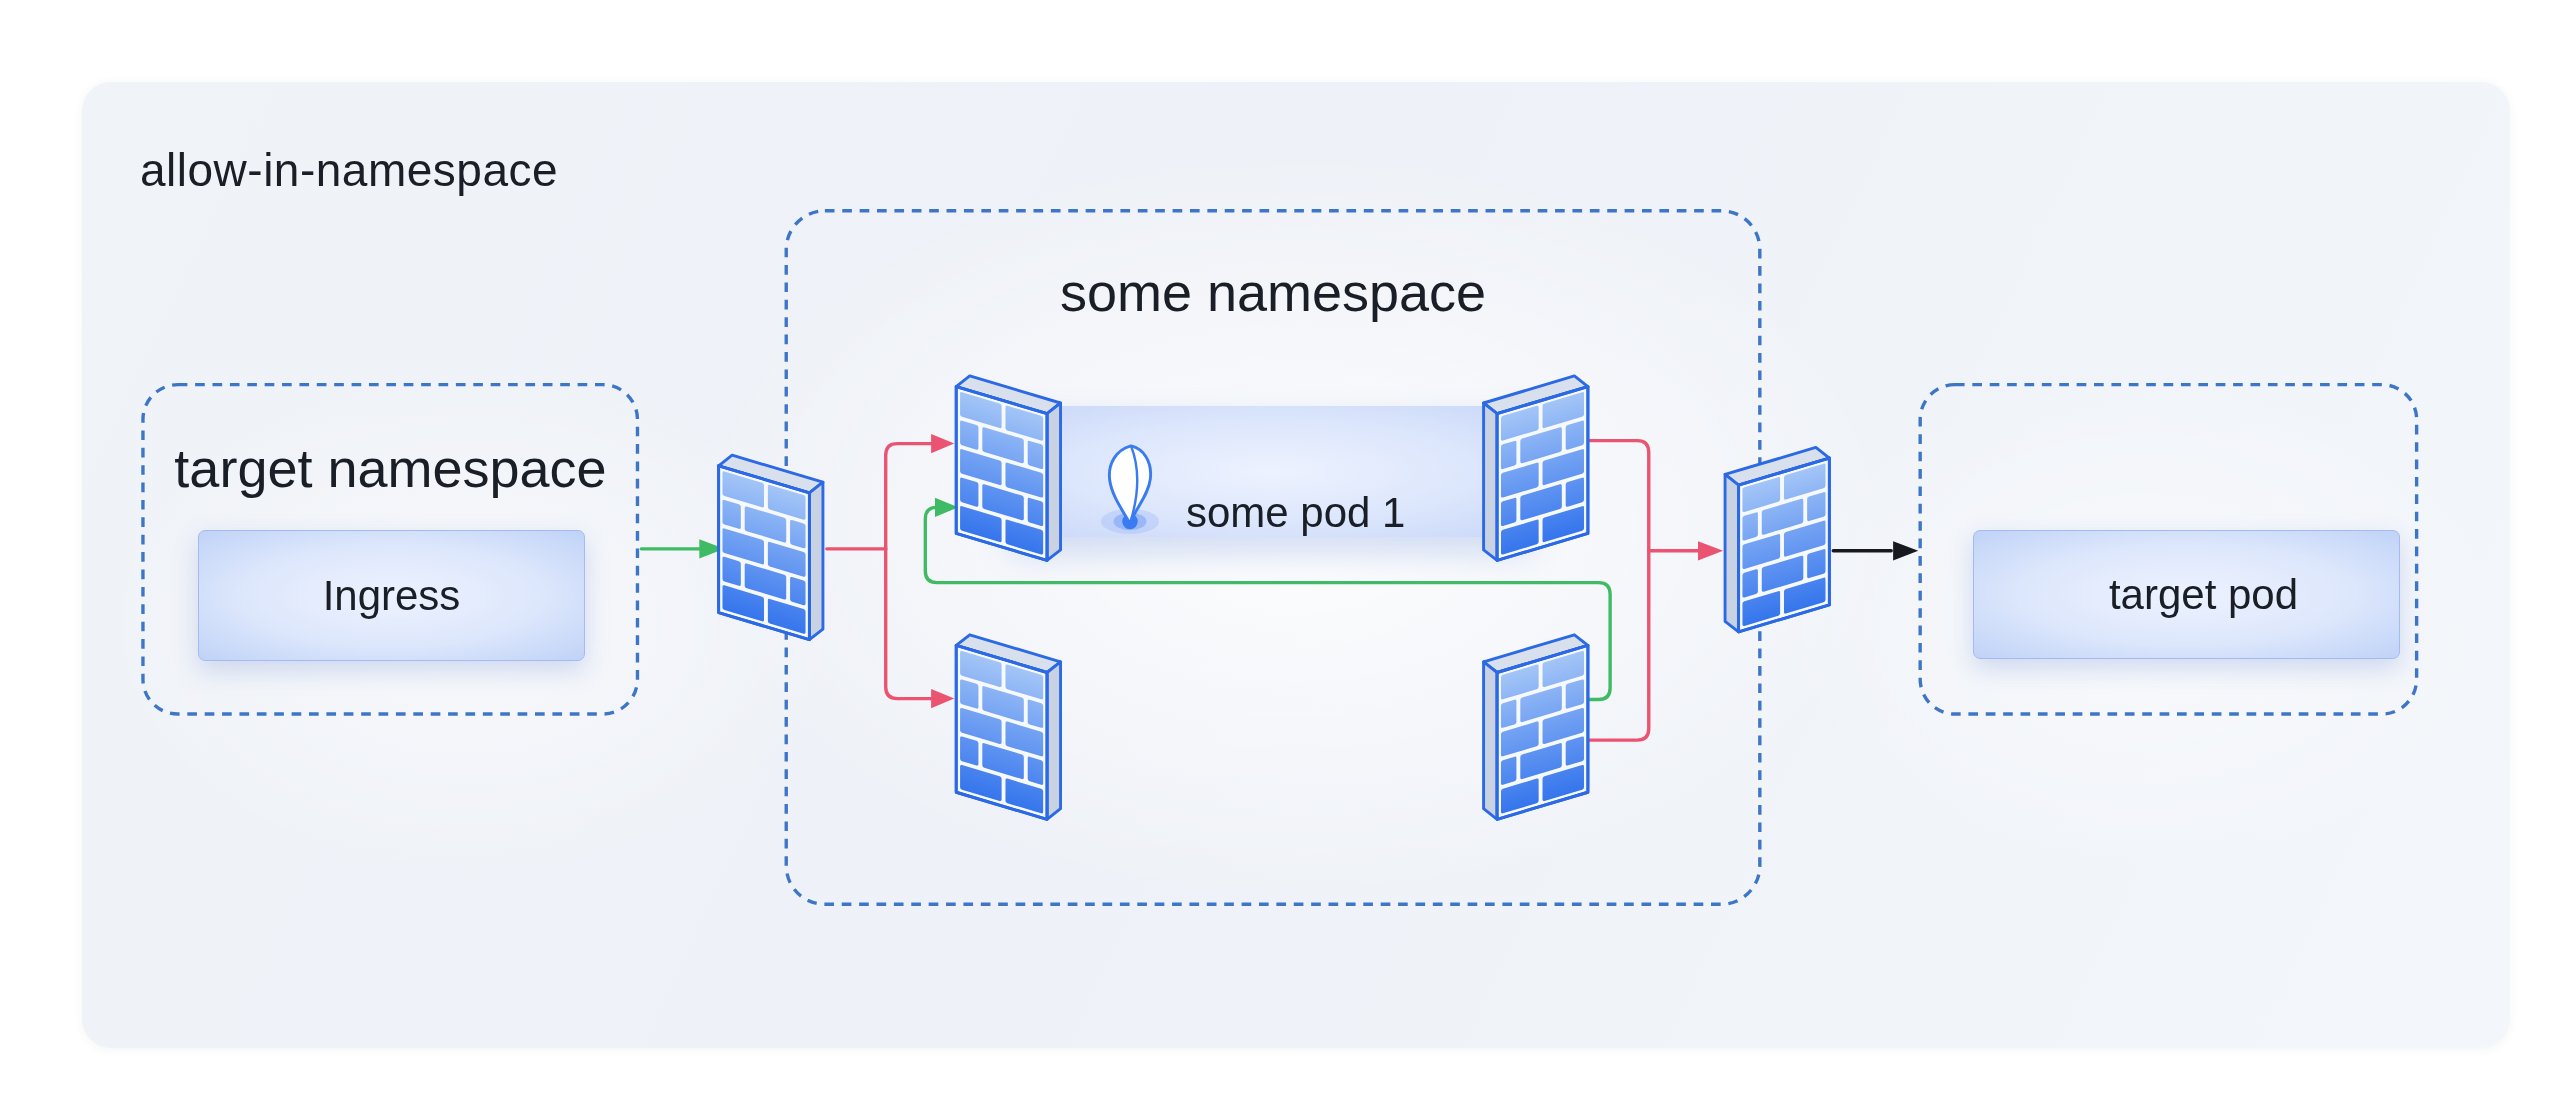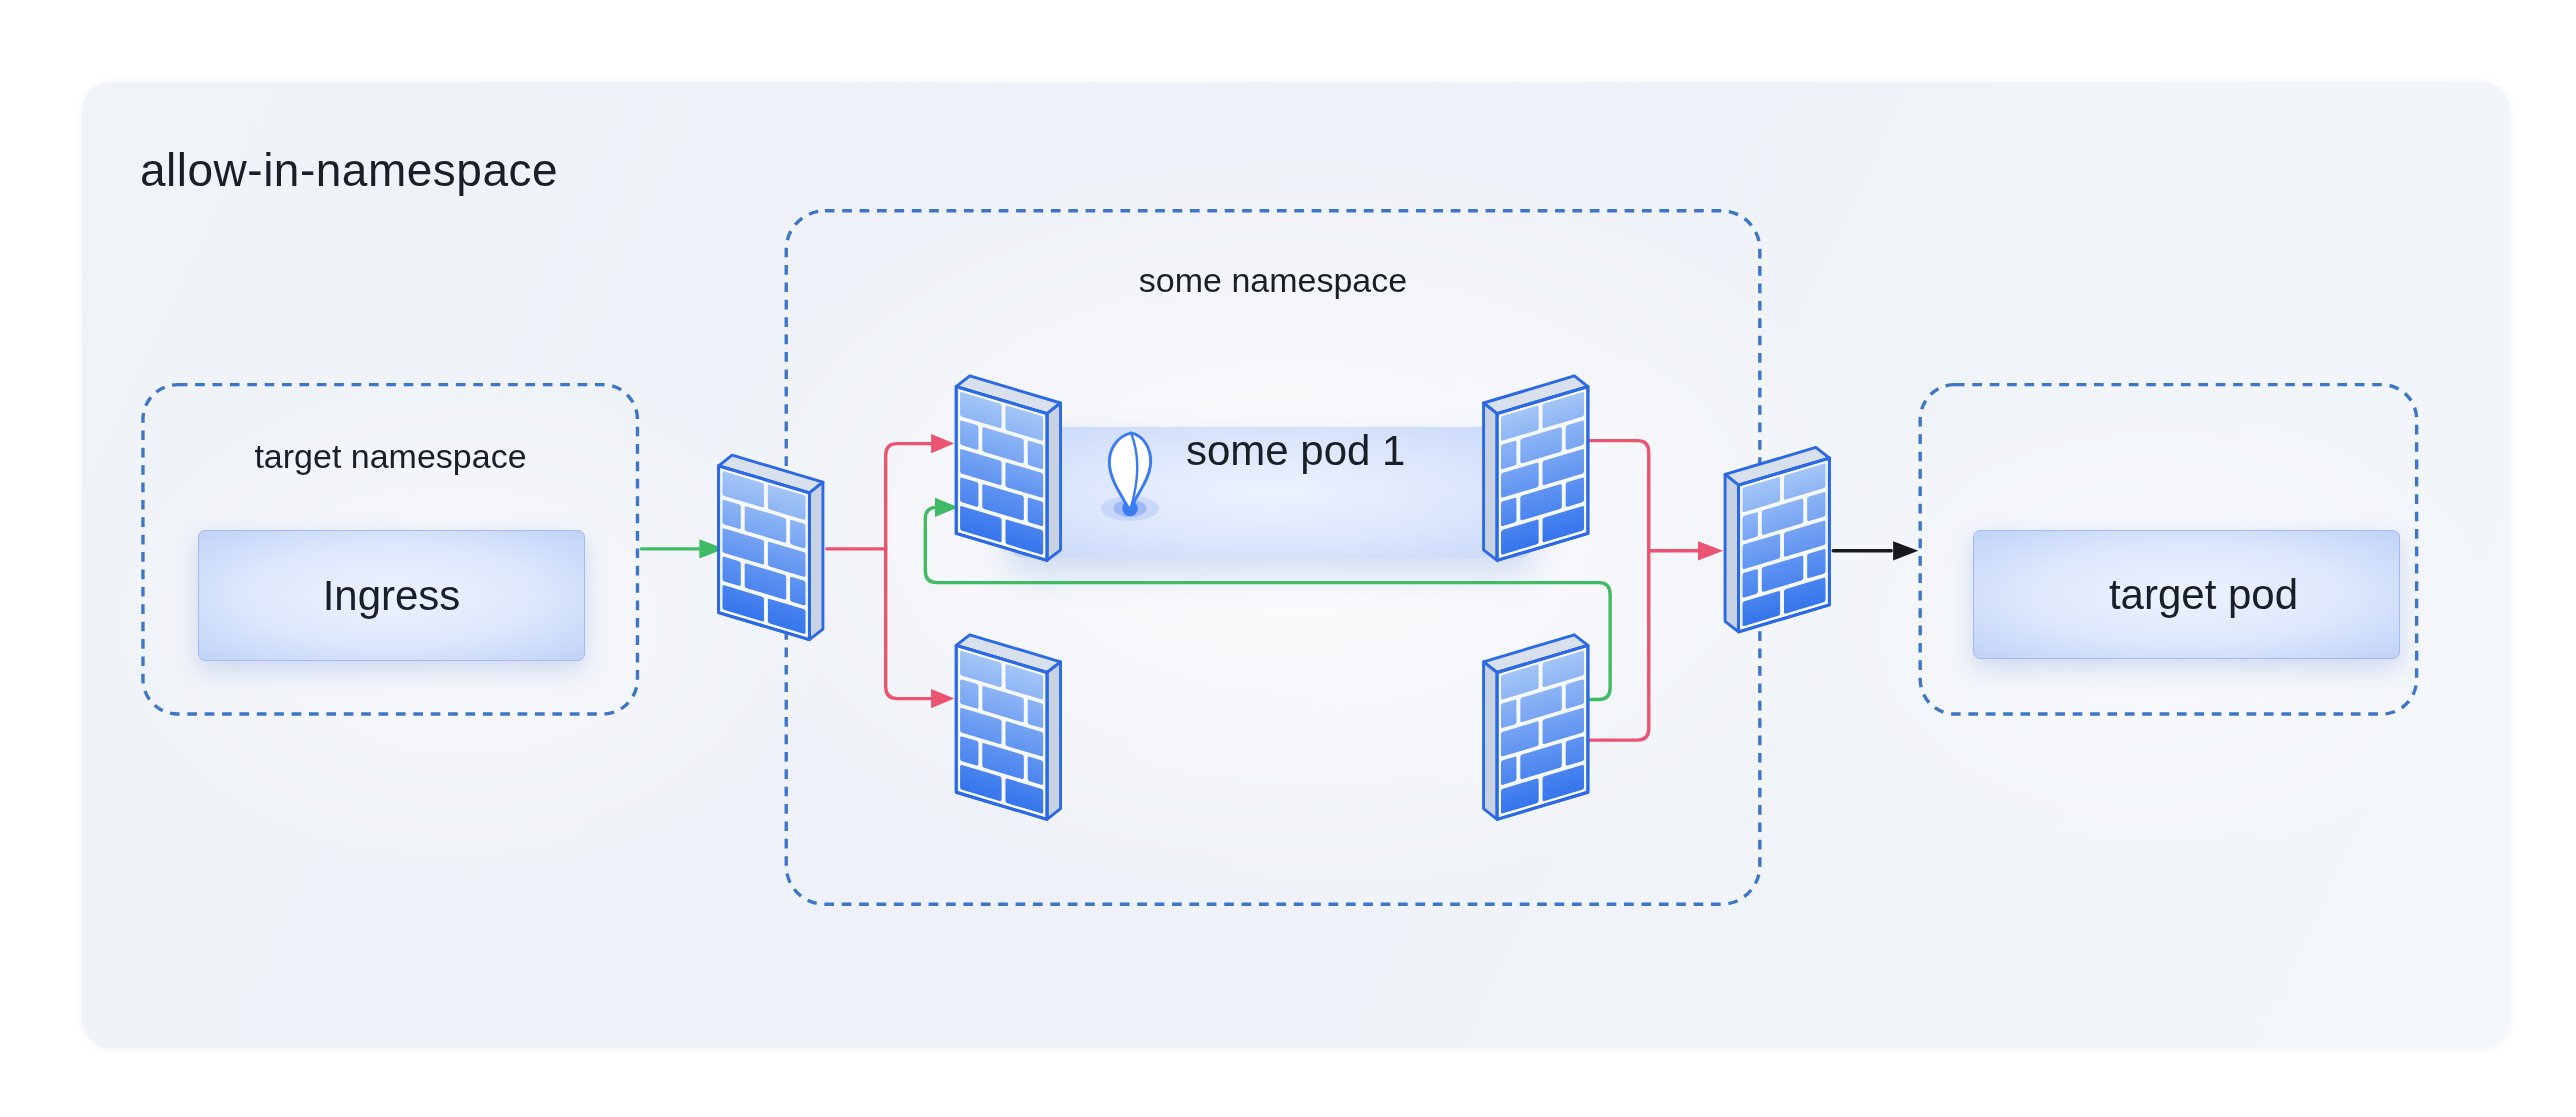--- a/index.html
+++ b/index.html
@@ -11,38 +11,38 @@
   .card{position:absolute;left:82px;top:82px;width:2428px;height:966px;border-radius:29px;
         background:
           radial-gradient(869px 541px at 50% 46%, rgba(255,255,255,.85) 0%, rgba(255,255,255,0) 70%),
           radial-gradient(502px 348px at 16% 56%, rgba(255,255,255,.55) 0%, rgba(255,255,255,0) 75%),
           radial-gradient(502px 348px at 85% 56%, rgba(255,255,255,.5) 0%, rgba(255,255,255,0) 75%),
           linear-gradient(115deg,#f0f3f8 0%,#eef1f7 45%,#f3f6fa 100%);
         box-shadow:0 1.9px 9.7px rgba(30,50,90,.05);}
 
   .title{position:absolute;left:140px;top:143px;font-size:46px;letter-spacing:0.5px;text-align:right;}
 
-  .ns-label{position:absolute;font-size:34px;text-align:center;}
+  .ns-label{position:absolute;font-size:54px;text-align:center;}
   .lbl-ingress{left:143px;top:437px;width:495px;}
   .lbl-some{left:786px;top:261px;width:974px;}
   .lbl-target{left:1920px;top:437px;width:496px;}
 
   
   .pill{position:absolute;border-radius:7px;border:1.9px solid var(--pill-border,#a3bbf0);
         background:radial-gradient(ellipse at 50% 50%, var(--pod-bar-center,#edf2fe) 0%, #dde7fc 55%, #bfd2f7 100%);
         box-shadow:0 9.7px 23px rgba(120,150,215,.30);
         display:flex;align-items:center;justify-content:center;font-size:42px;}
   .pill-ingress{left:198px;top:530px;width:385px;height:129px;}
   .pill-target{left:1973px;top:530px;width:391px;height:127px;padding-left:34px;}
 
   
   .bar{position:absolute;border-radius:11.6px;
        background:radial-gradient(ellipse at 50% 50%, var(--pod-bar-center,#edf2fe) 0%, #dce6fc 55%, var(--pod-bar-edge,#c9d8f9) 100%);
        box-shadow:0 15.5px 33px rgba(125,155,225,.32);
-       display:flex;align-items:flex-start;padding-left:89px;gap:25px;font-size:42px;box-sizing:border-box;margin-top:21px;}
+       display:flex;align-items:flex-end;padding-left:89px;gap:25px;font-size:42px;box-sizing:border-box;}
   .bar-pod1{left:1010px;top:406px;width:522px;height:131px;}
   .bar-pod2{left:1010px;top:665px;width:522px;height:129px;}
 
   svg.overlay{position:absolute;left:0;top:0;pointer-events:none;}
   .dashbox{fill:none;stroke:var(--dash-blue,#3e76c7);stroke-width:3.5;stroke-dasharray:10 8;}
   .edge{fill:none;stroke-width:3.5;stroke-linecap:round;}
   .edge.green{stroke:var(--allow-green,#3fbb66);}
   .edge.red{stroke:var(--deny-red,#ea5470);}
   .edge.black{stroke:var(--arrow-black,#17191e);}
   .head.green{fill:var(--allow-green,#3fbb66);}

